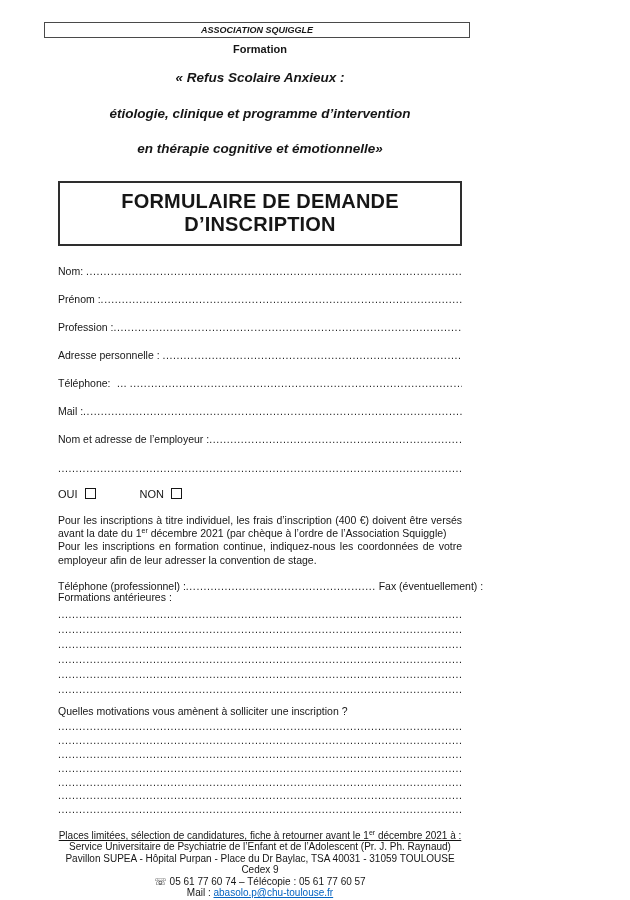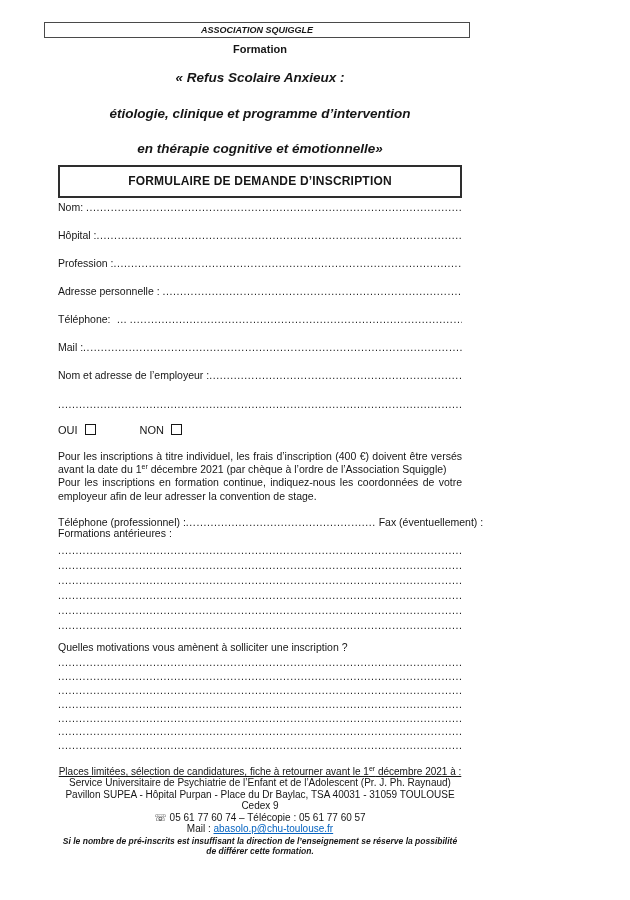--- a/index.html
+++ b/index.html
@@ -6,24 +6,24 @@
   .page{
     width:514px;height:900px;box-sizing:border-box;background:#ffffff;
     color:#161616;font-family:"Liberation Sans","DejaVu Sans",sans-serif;
     font-size:10.5px;padding:22px 52px 0 58px;overflow:hidden;position:relative;
   }
   .assoc-box{border:1px solid #4a4a4a;margin:0 -8px 0 -14px;text-align:center;
     font-weight:700;font-style:italic;font-size:9px;padding:2px 0;}
   .formation{margin-top:2px;text-align:center;font-weight:700;font-size:11px;line-height:18px;}
   .title{text-align:center;font-weight:700;font-style:italic;font-size:13.5px;line-height:16px;}
   .t1{margin-top:12px}.t2{margin-top:20px}.t3{margin-top:19px}
-  .formbox{margin-top:8px;border:2px solid #2e2e2e;text-align:center;font-weight:700;
-    font-size:12px;padding:7px 0 8px;letter-spacing:.2px;}
+  .formbox{margin-top:24px;border:2px solid #2e2e2e;text-align:center;font-weight:700;
+    font-size:20px;padding:7px 0 8px;letter-spacing:.2px;}
   .field{display:flex;align-items:baseline;margin-top:16.5px;line-height:11.5px;}
-  .f-first{margin-top:4px;align-items:flex-end;}
+  .f-first{margin-top:20px;align-items:flex-end;}
   .flabel{white-space:pre;}
   .fill{flex:1 1 0;overflow:hidden;white-space:nowrap;letter-spacing:.6px;}
   .dotline{overflow:hidden;white-space:nowrap;letter-spacing:.6px;}
   .extra{margin-top:17px;line-height:11.5px;}
   .note{margin-top:23px;font-style:italic;font-size:9.5px;line-height:11px;}
   .choices{margin-top:14px;font-size:11px;line-height:13px;}
   .checkbox{display:inline-block;width:9px;height:9px;border:1.3px solid #161616;
     margin-left:7px;vertical-align:-1px;background:#fff;}
   .non{margin-left:44px;}
   .para{text-align:justify;line-height:13.2px;}
@@ -61,21 +61,21 @@
 
   <div class="formbox">
     <span>FORMULAIRE DE DEMANDE D’INSCRIPTION</span>
   </div>
 
   <div class="field f-first">
     <span class="flabel">Nom: </span>
     <span class="fill">................................................................................................................................................................................................................................</span>
   </div>
   <div class="field">
-    <span class="flabel">Hôpital :</span>
+    <span class="flabel">Prénom :</span>
     <span class="fill">................................................................................................................................................................................................................................</span>
   </div>
   <div class="field">
     <span class="flabel">Profession :</span>
     <span class="fill">................................................................................................................................................................................................................................</span>
   </div>
   <div class="field">
     <span class="flabel">Adresse personnelle : </span>
     <span class="fill">................................................................................................................................................................................................................................</span>
   </div>

